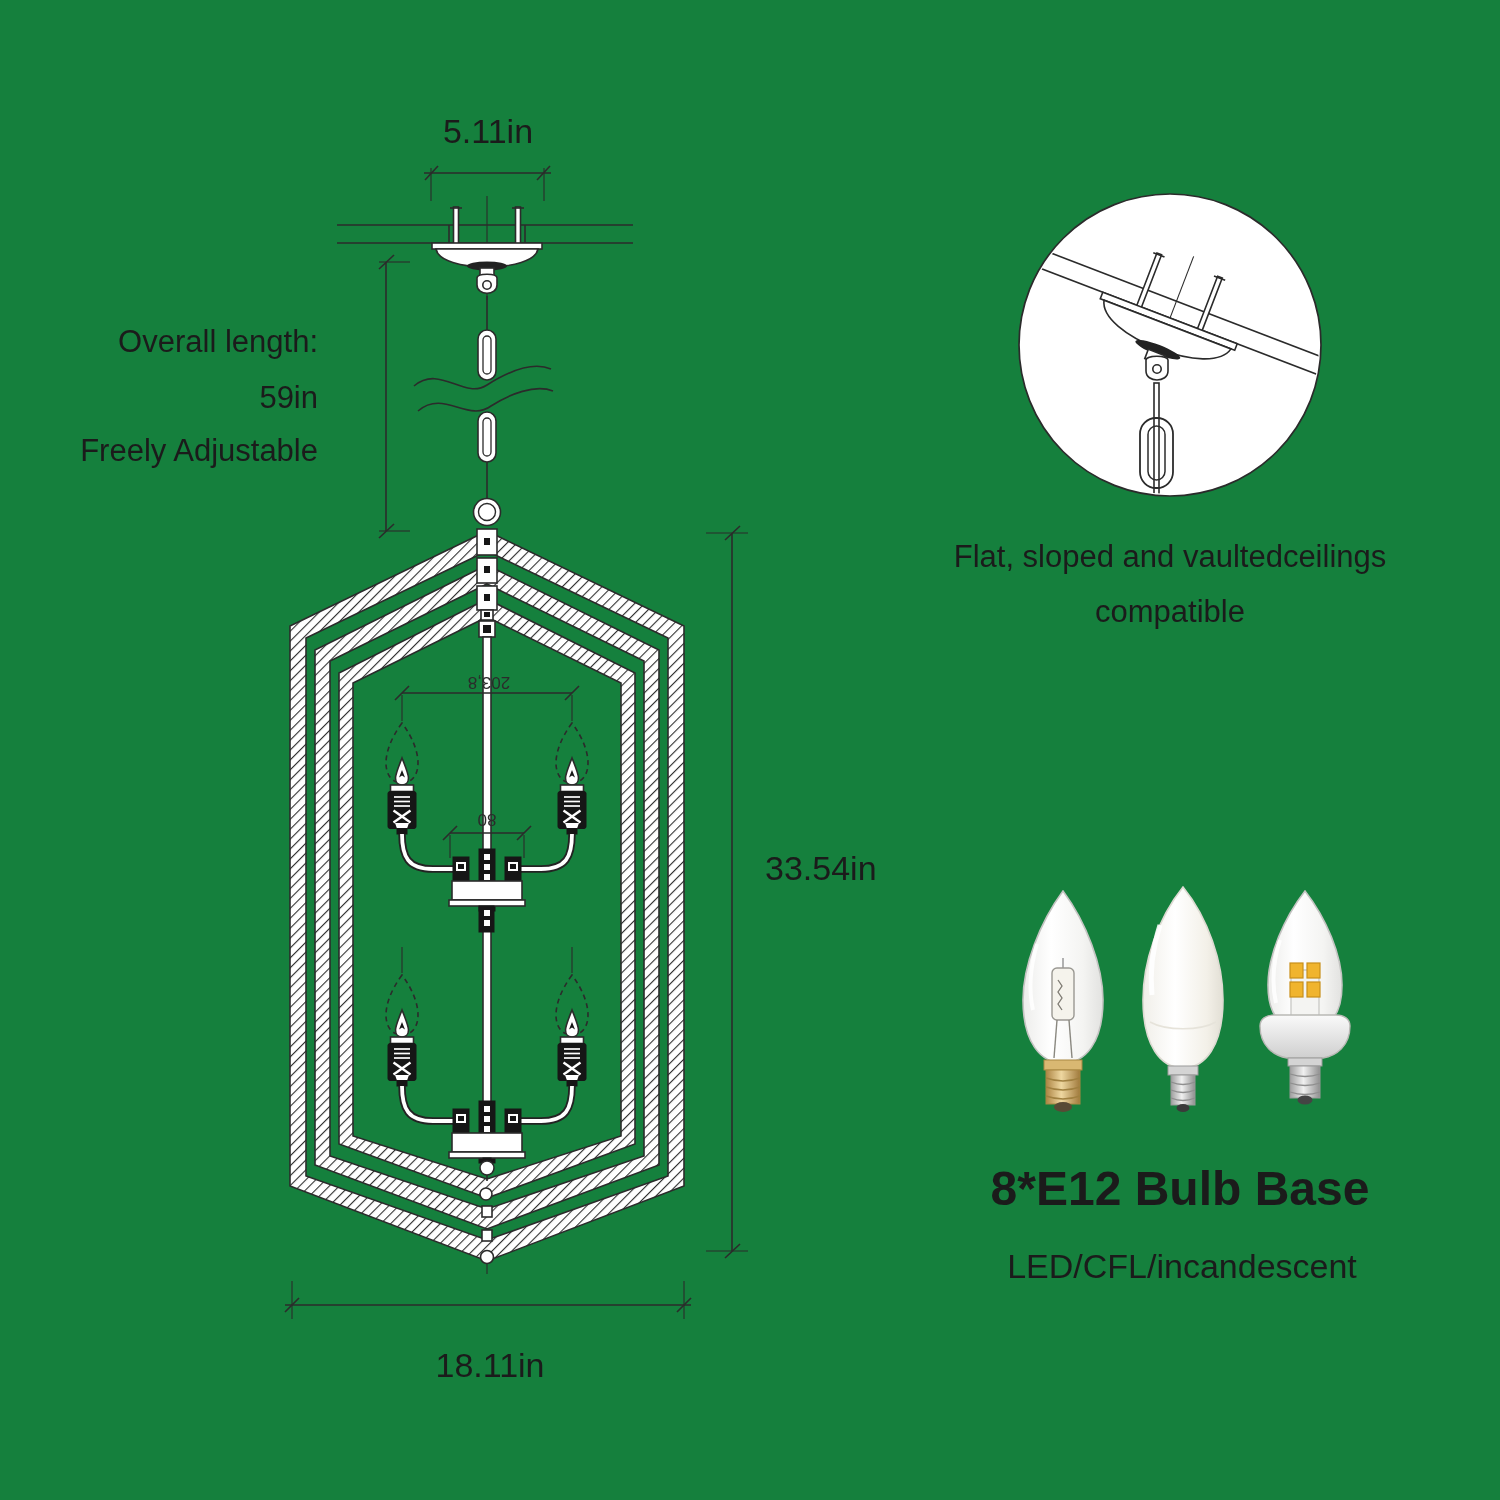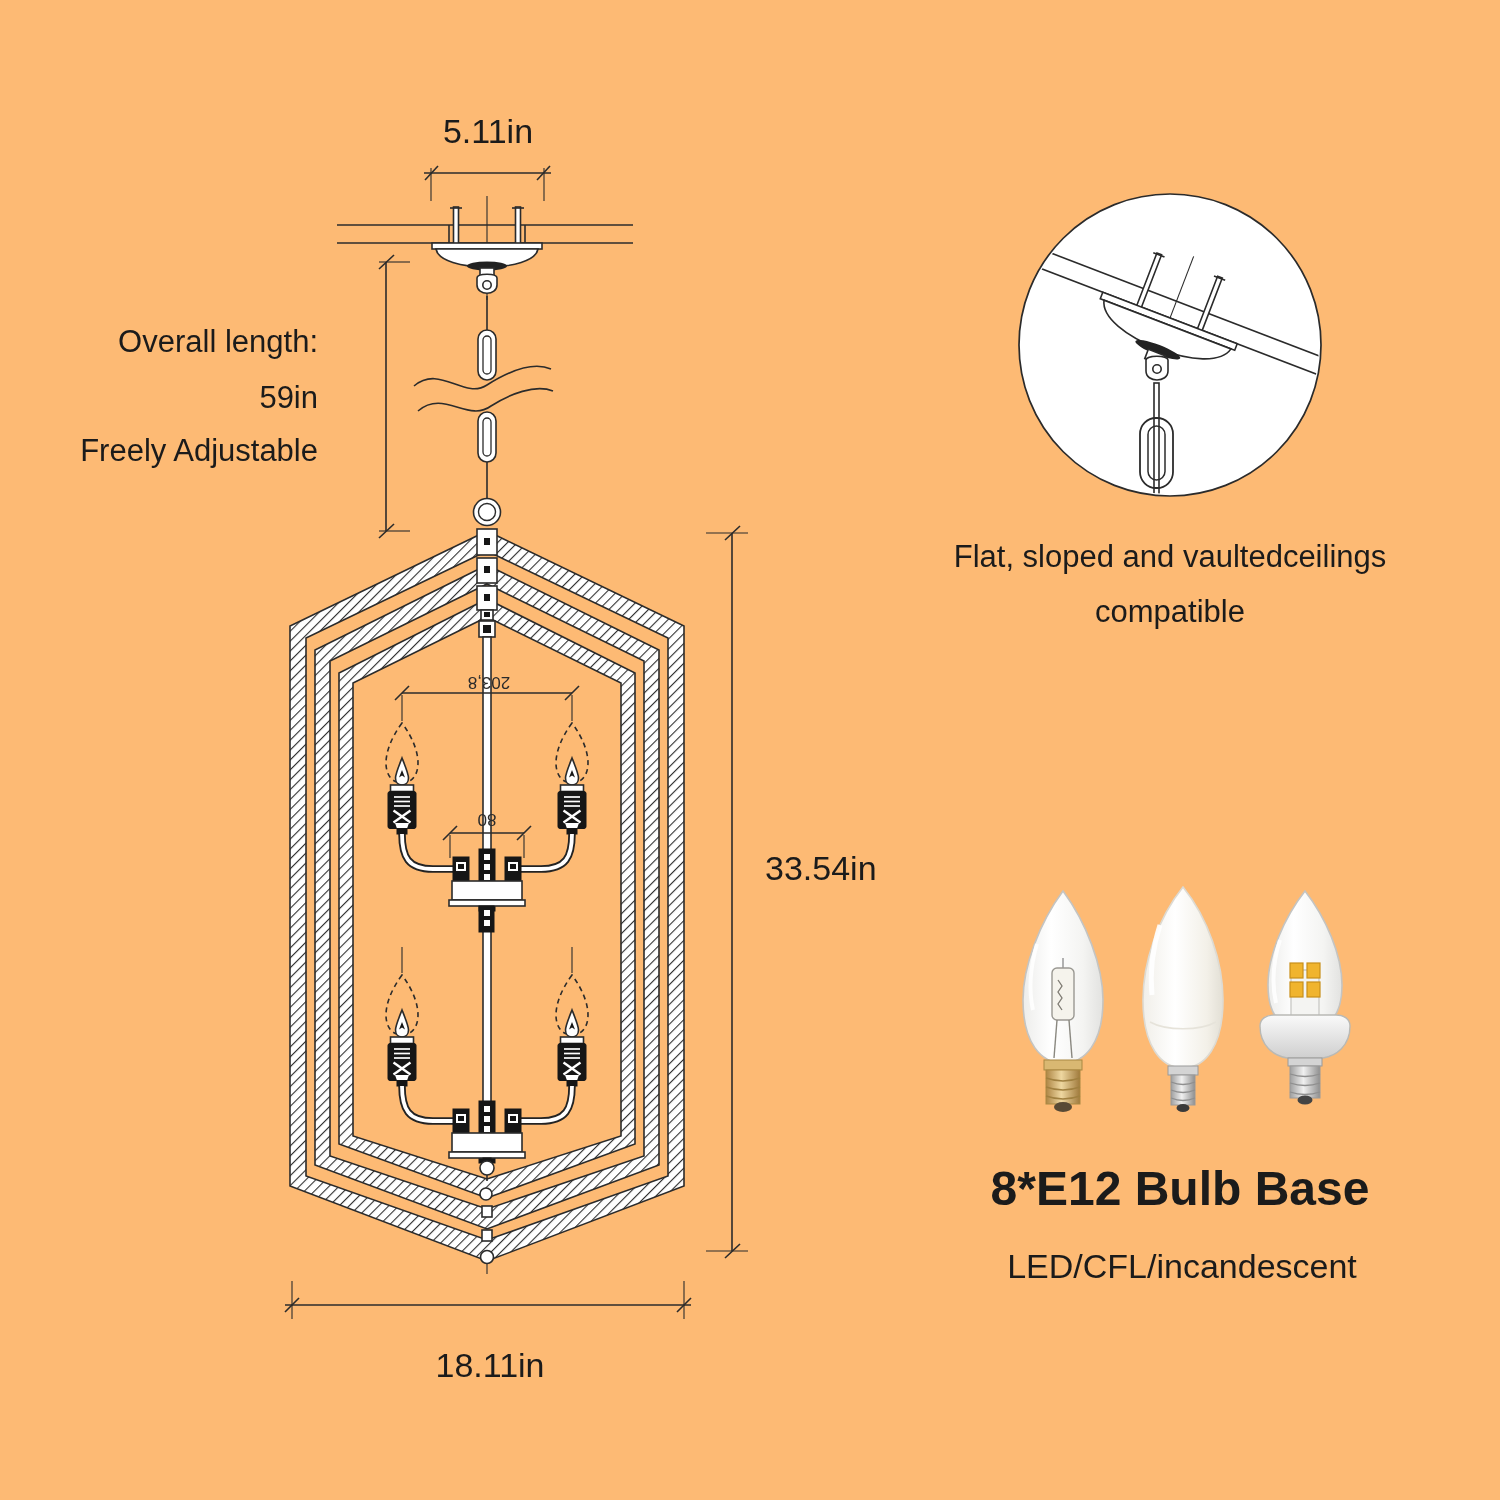--- a/index.html
+++ b/index.html
@@ -1,16 +1,16 @@
 <!DOCTYPE html>
 <html><head>
 <meta charset="utf-8">
 <style>
   html,body{margin:0;padding:0;background:#ffffff;}
-  .stage{position:relative;width:1500px;height:1500px;background:#fdba74;overflow:hidden;
+  .stage{position:relative;width:1500px;height:1500px;background:#15803d;overflow:hidden;
          font-family:"Liberation Sans",sans-serif;}
   svg text{font-family:"Liberation Sans",sans-serif;fill:#1b1b1b;}
   .dim-label{font-size:34px;}
   .side-label{font-size:31px;}
   .cad-label{font-size:17px;fill:#2b2b2b;}
   .caption{font-size:31px;}
   .bulb-heading{font-size:48px;font-weight:bold;}
   .bulb-subheading{font-size:34px;}
   .ln{stroke:#2b2b2b;stroke-width:1.6;fill:none;}
   .thin{stroke:#2b2b2b;stroke-width:1.1;fill:none;}

